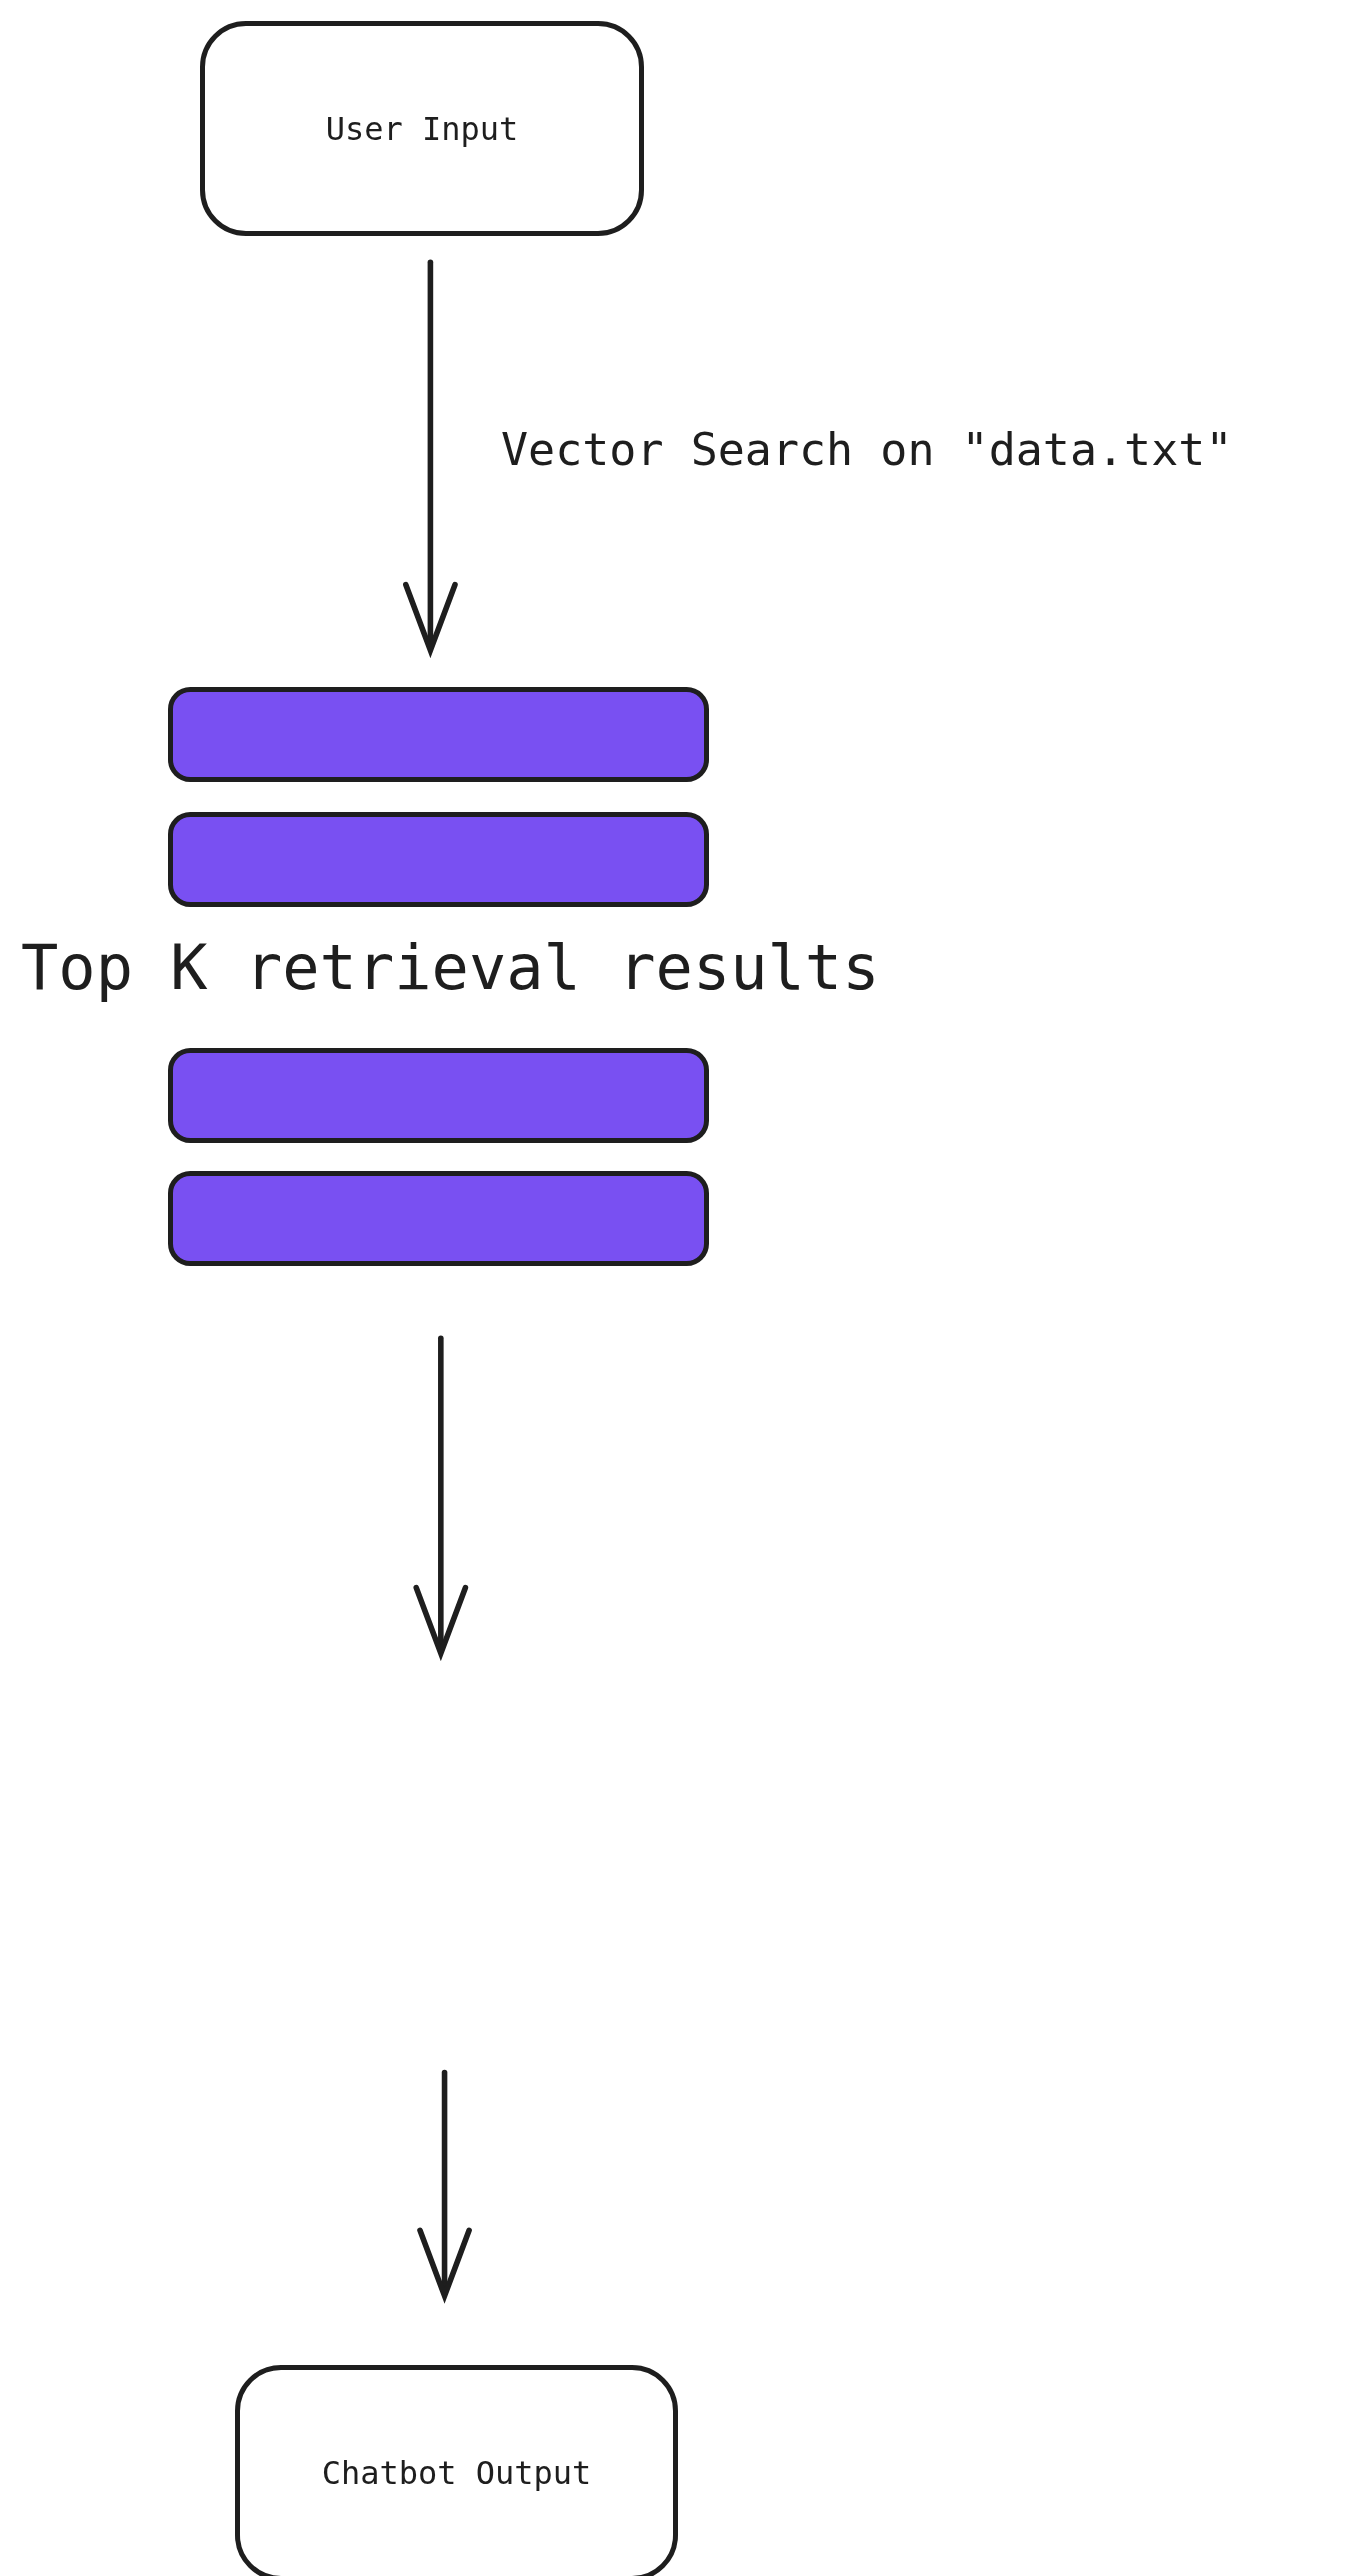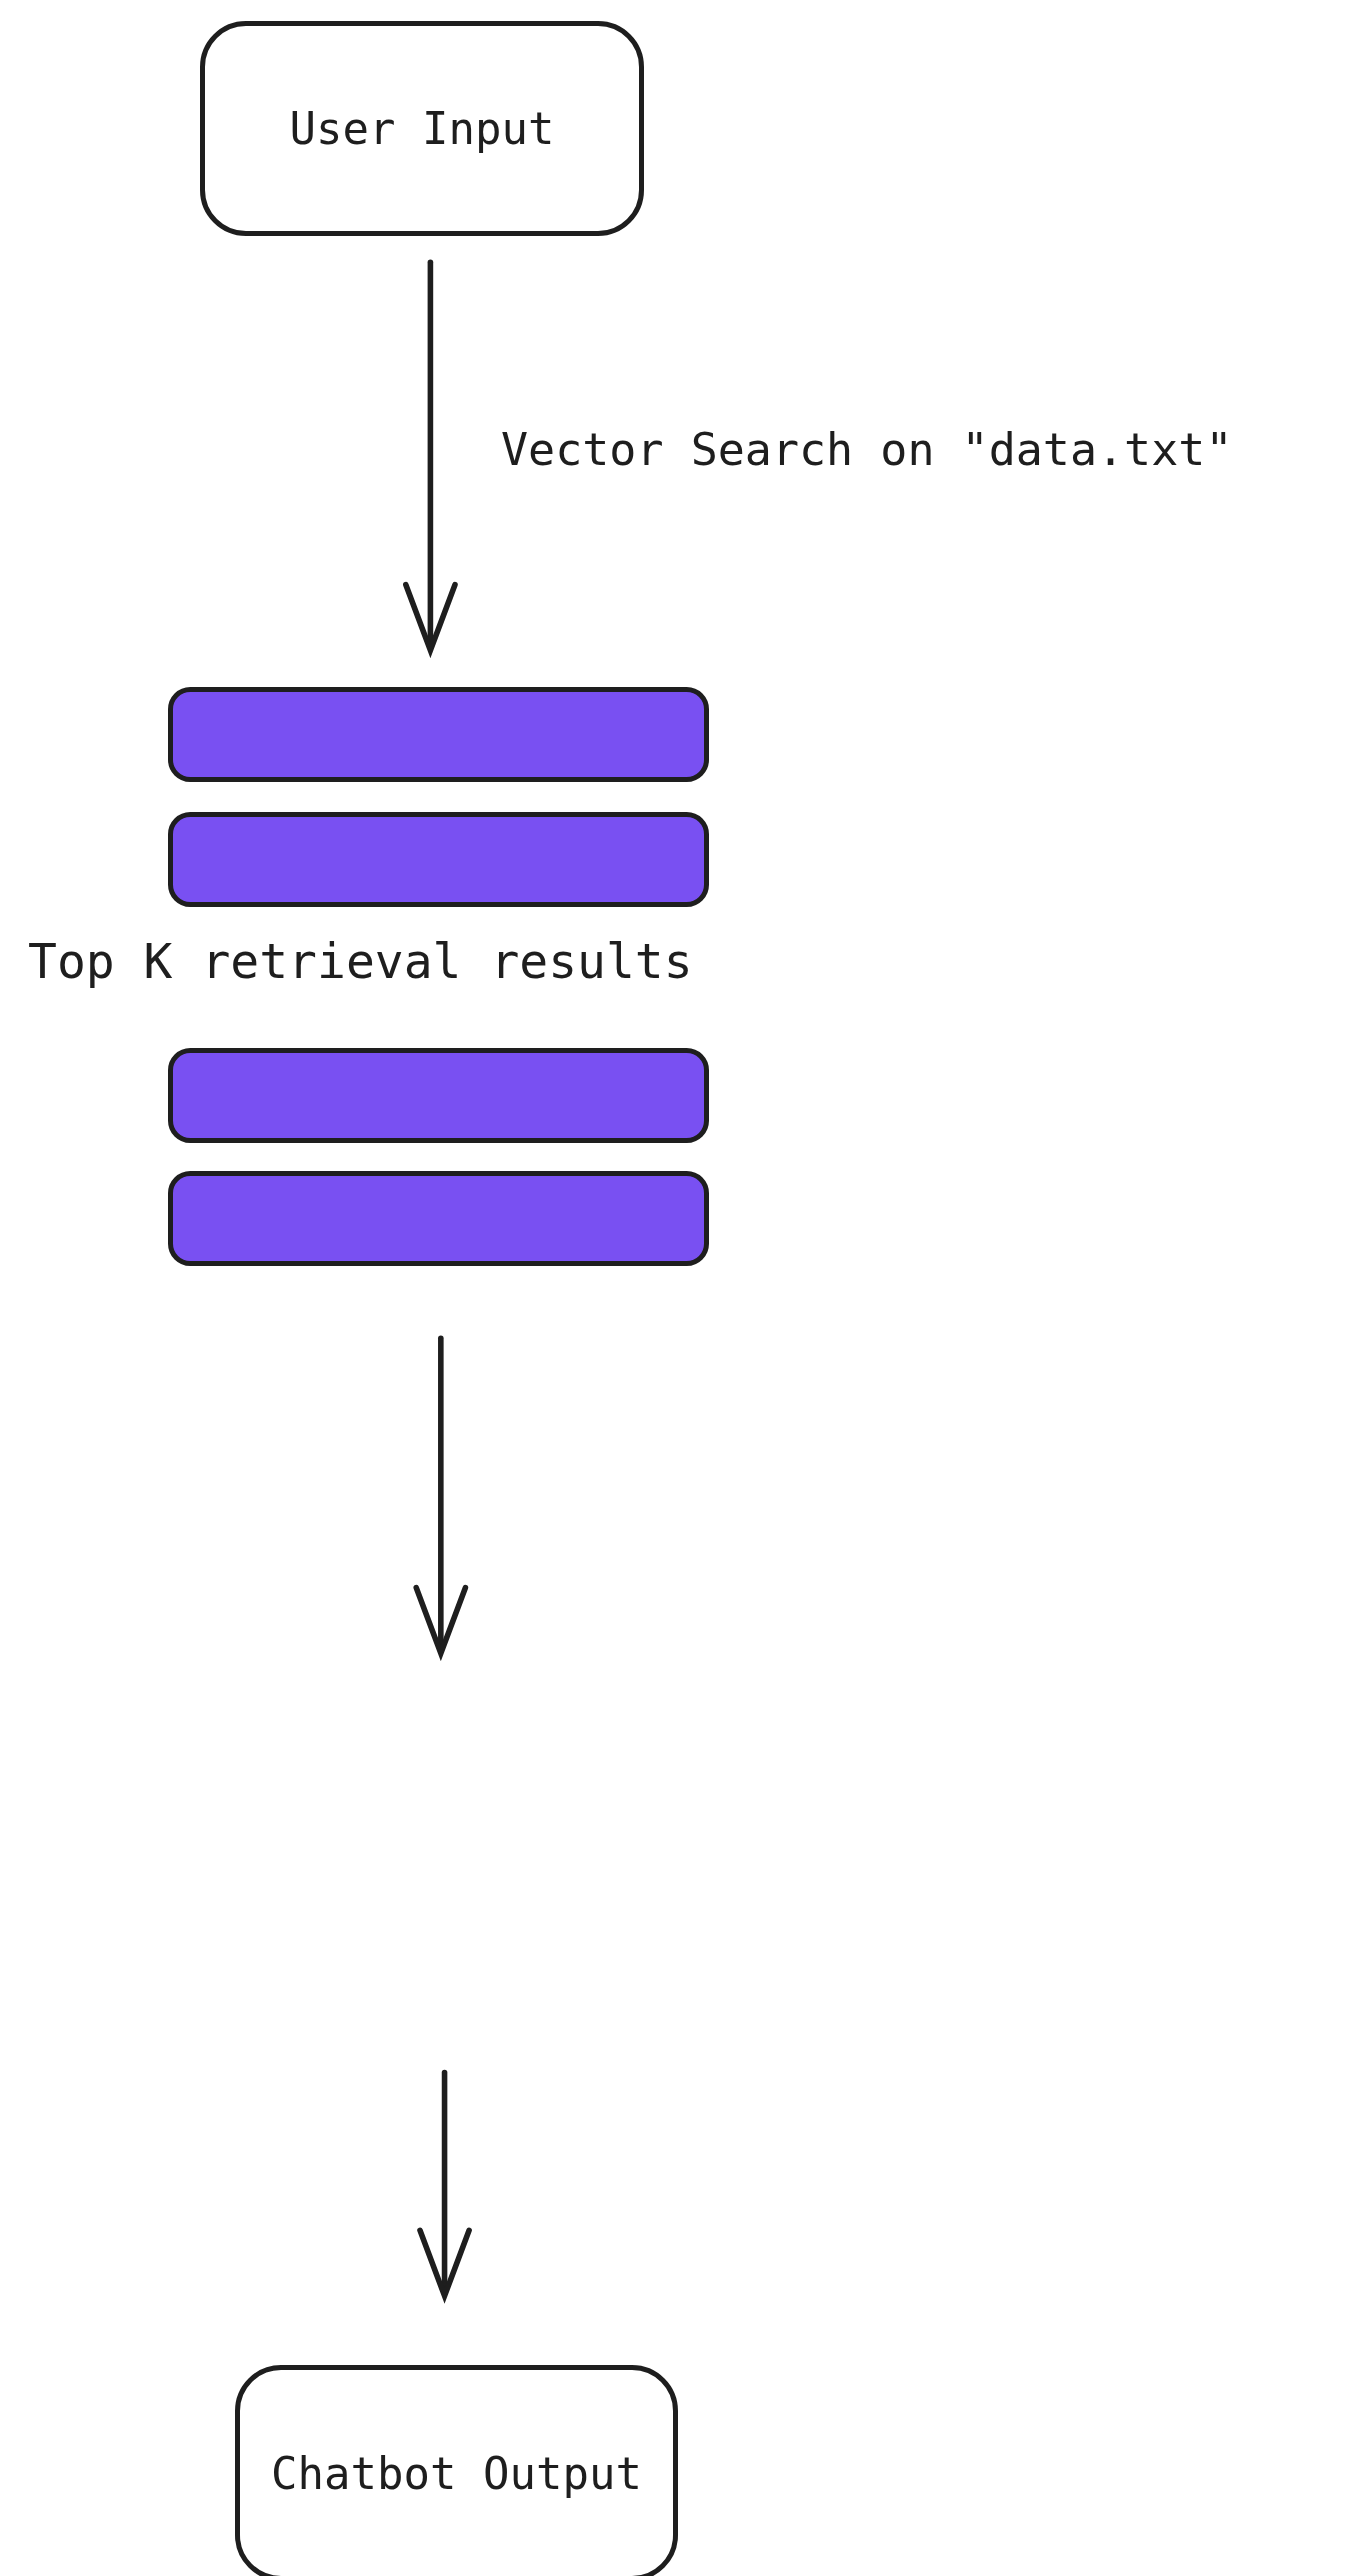--- a/index.html
+++ b/index.html
@@ -32,21 +32,21 @@
     stroke-linecap: round;
     fill: none;
   }
   .node {
     position: absolute;
     display: flex;
     align-items: center;
     justify-content: center;
     border: 5.2px solid var(--stroke);
     background: var(--background);
-    font-size: 44px;
+    font-size: 32px;
     white-space: pre;
   }
   #node-user   { left: 200px; top: 21px;   width: 444px; height: 215px; border-radius: 46px; }
   #node-gpt    { left: 220px; top: 1694px; width: 444px; height: 354px; border-radius: 71px; }
   #node-output { left: 235px; top: 2338px; width: 443px; height: 216px; border-radius: 46px; margin-top: 27px; }
   .bar {
     position: absolute;
     left: 168px;
     width: 541px;
     height: 95px;
@@ -61,23 +61,23 @@
   .edge-label {
     position: absolute;
     font-size: 45px;
     line-height: 1;
     white-space: pre;
   }
   #label-vector    { left: 501px; top: 427px; }
   #label-retrieved { left: 543px; top: 1462px; }
   #topk-caption {
     position: absolute;
-    left: 28px;
+    left: 21px;
     top: 937px;
-    font-size: 48px;
+    font-size: 62px;
     line-height: 1;
     white-space: pre;
   }
 </style>
 </head>
 <body>
 
 <div id="canvas">
 
   <svg id="edges-svg" viewBox="0 0 1821 3459" xmlns="http://www.w3.org/2000/svg">

